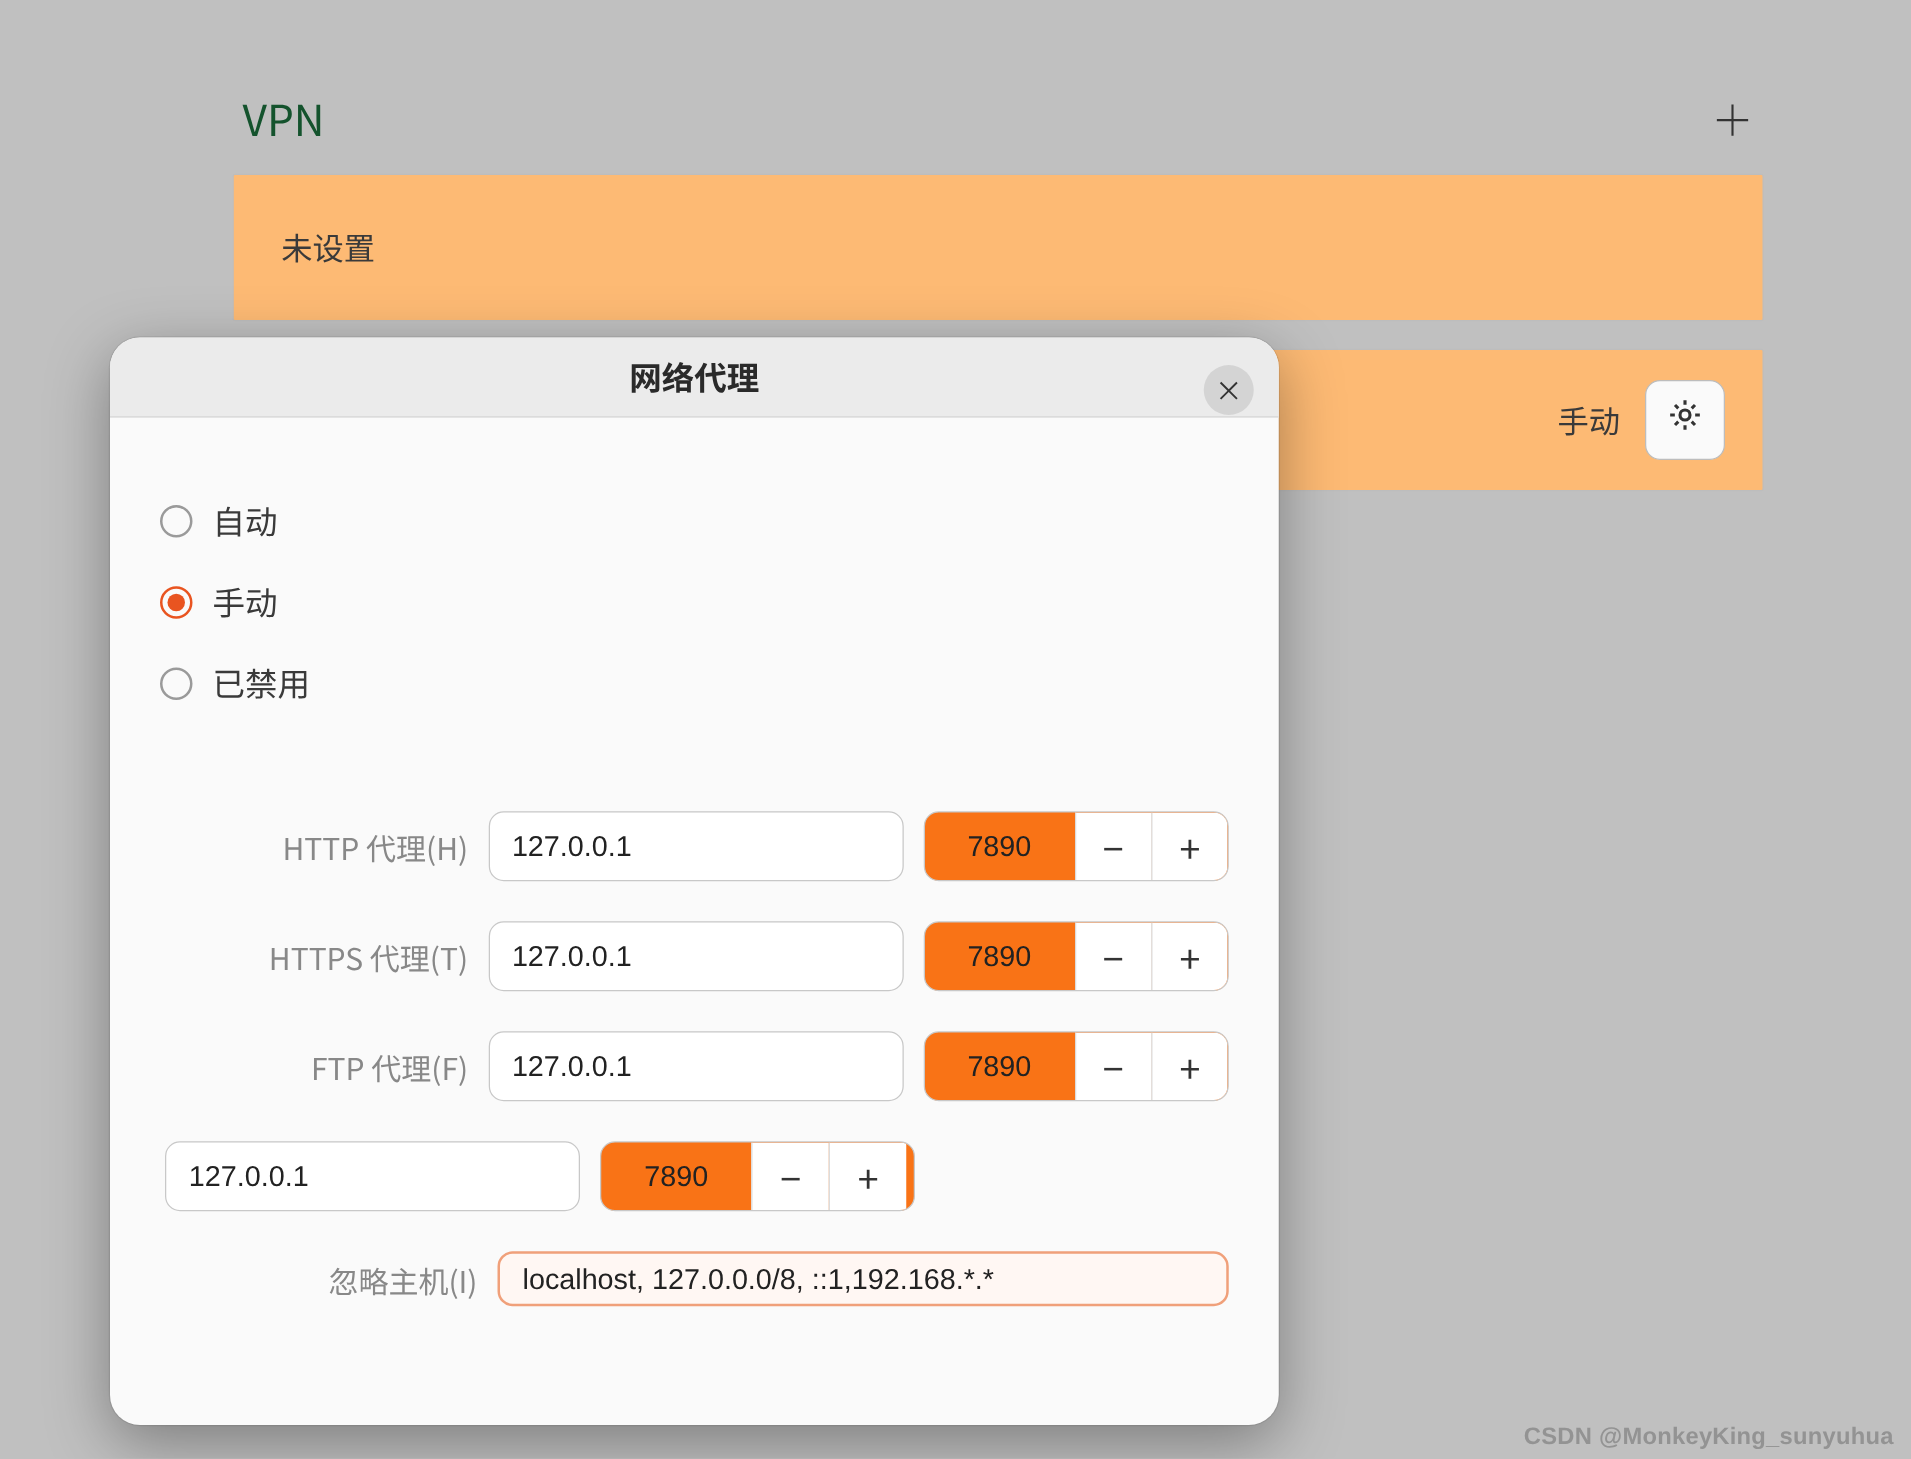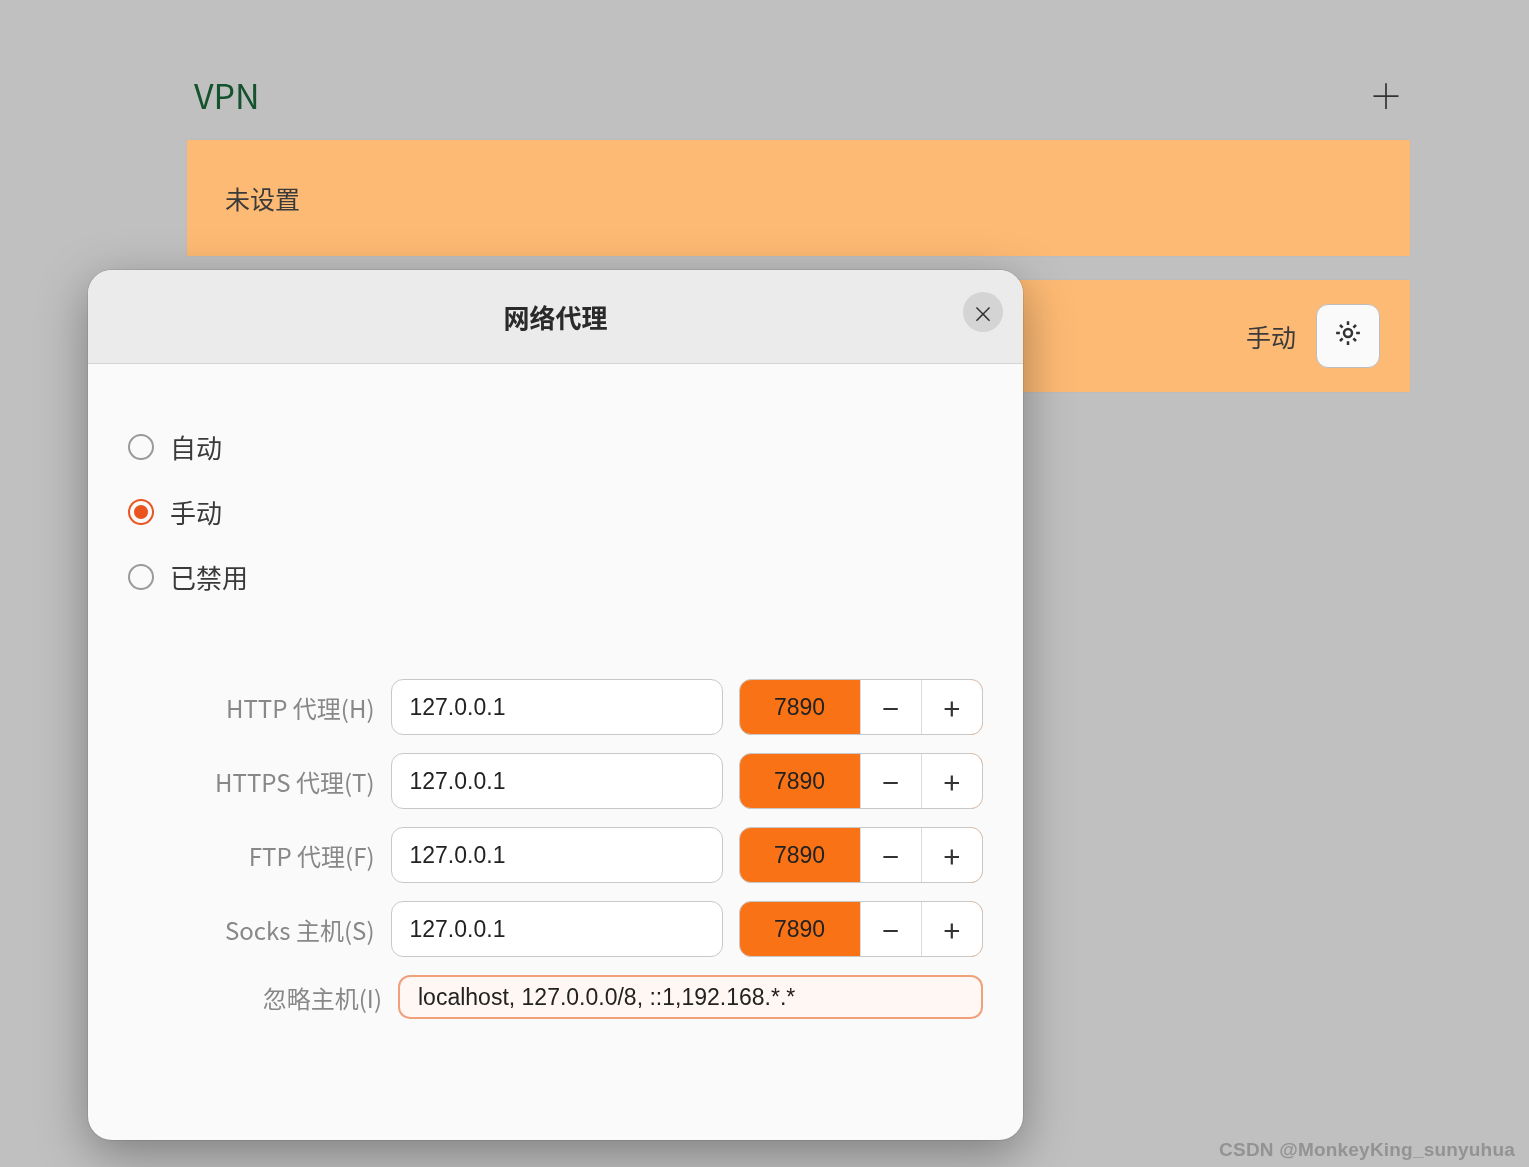--- a/index.html
+++ b/index.html
@@ -53,21 +53,21 @@
     position: absolute;
     left: 88px; top: 270px;
     width: 935px; height: 870px;
     background: #fafafa;
     border-radius: 24px;
     box-shadow: 0 14px 50px rgba(0,0,0,0.35), 0 0 0 1px rgba(0,0,0,0.08);
     overflow: hidden;
   }
   .dlg-header {
     position: relative;
-    height: 94px;
+    height: 64px;
     background: #ebebeb;
     border-bottom: 1px solid #d6d6d6;
     display: flex; align-items: center; justify-content: center;
   }
   .dlg-title { font-size: 26px; font-weight: 700; color: #2a2a2a; }
   .dlg-close {
     position: absolute; right: 20px; top: 22px;
     width: 40px; height: 40px; border-radius: 50%;
     background: #d4d4d4;
     display: flex; align-items: center; justify-content: center;
@@ -94,21 +94,21 @@
     border-color: #e95420;
   }
   .radio.checked::after {
     content: "";
     position: absolute; left: 4px; top: 4px;
     width: 14px; height: 14px;
     border-radius: 50%;
     background: #e95420;
   }
 
-  .fields { display: flex; flex-direction: column; gap: 18px; padding-left: 4px; }
+  .fields { display: flex; flex-direction: column; gap: 32px; padding-left: 4px; }
   .frow { display: flex; align-items: center; gap: 16px; }
   .flabel {
     width: 250px; text-align: right;
     font-size: 24px; color: #888;
   }
   .host-input {
     width: 332px; height: 56px;
     border: 1px solid #c8c8c8;
     border-radius: 12px;
     background: #fff;
@@ -236,21 +236,20 @@
         <span class="flabel">FTP 代理(F)</span>
         <input class="host-input" value="127.0.0.1" style="">
         <div class="port-group">
           <input class="port-input" value="7890" style="">
           <span class="spin">−</span>
           <span class="spin">+</span>
         </div>
       </div>
 
       <div class="frow">
-        <span class="flabel">Socks 主机(S)</span>
         <input class="host-input" value="127.0.0.1" style="">
         <div class="port-group">
           <input class="port-input" value="7890" style="">
           <span class="spin">−</span>
           <span class="spin">+</span>
         </div>
       </div>
 
       <div class="frow">
         <span class="flabel">忽略主机(I)</span>

